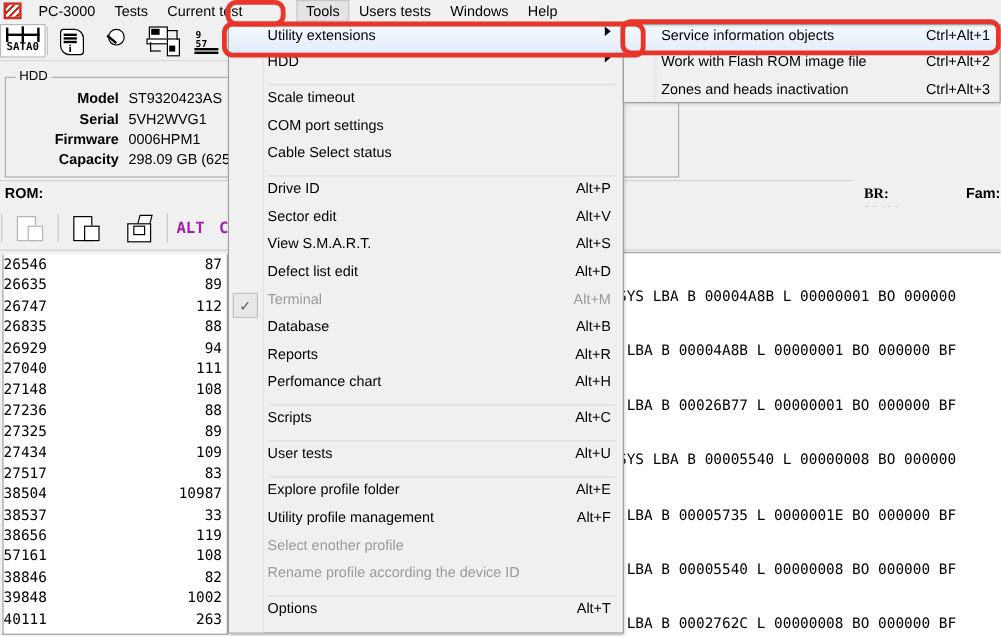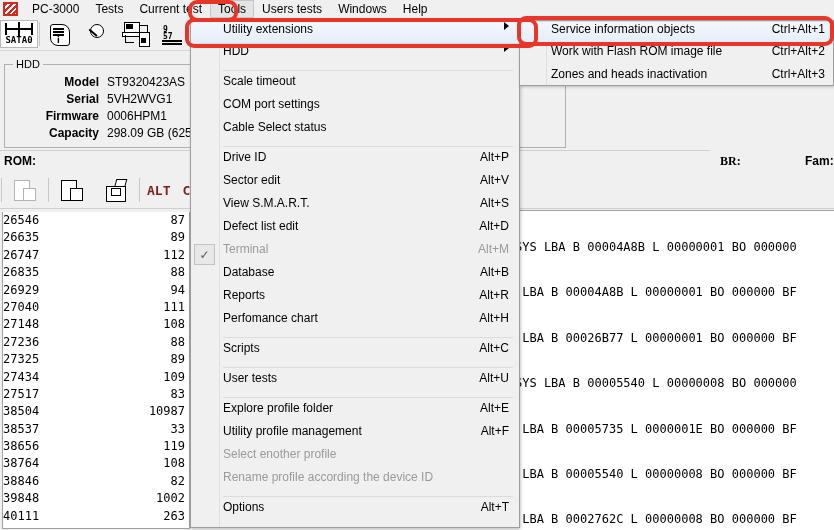--- a/index.html
+++ b/index.html
@@ -39,20 +39,21 @@
   }
   .menubar-item {
     padding: 1px 8px;
     white-space: nowrap;
     line-height: 16px;
   }
   .menubar-item.active {
     background: #e4e4e4;
     border: 1px solid #c6c6c6;
     padding: 0px 7px;
+    margin-left: 37px;
   }
 
   
   .toolbar-top {
     position: absolute; left: 0; top: 18px;
     width: 834px; height: 32px;
     background: #f0f0f0;
     border-bottom: 1px solid #d8d8d8;
     display: flex; align-items: center;
   }
@@ -129,21 +130,21 @@
     width: 834px; height: 36px;
     background: #f0f0f0;
     border-bottom: 1px solid #cfcfcf;
     display: flex; align-items: center;
   }
   .tb2-btn {
     width: 44px; height: 32px;
     display: flex; align-items: center; justify-content: center;
   }
   .alt-txt {
-    font: bold 13px "DejaVu Sans Mono", monospace; color: #7f1d1d;
+    font: bold 13px "DejaVu Sans Mono", monospace; color: #a21caf;
     padding: 0 6px;
   }
 
   
   .pg-ico { width: 26px; height: 24px; position: relative; }
   .pg-ico .page {
     position: absolute; left: 2px; top: 2px; width: 14px; height: 19px;
     border: 1.5px solid #000; background: #fff;
     border-top-right-radius: 0;
   }
@@ -495,21 +496,21 @@
       </div>
     <div class="ll-row">
         <div class="ll-c1">38537</div>
         <div class="ll-c2">33</div>
       </div>
     <div class="ll-row">
         <div class="ll-c1">38656</div>
         <div class="ll-c2">119</div>
       </div>
     <div class="ll-row">
-        <div class="ll-c1">38764</div>
+        <div class="ll-c1">57161</div>
         <div class="ll-c2">108</div>
       </div>
     <div class="ll-row">
         <div class="ll-c1">38846</div>
         <div class="ll-c2">82</div>
       </div>
     <div class="ll-row">
         <div class="ll-c1">39848</div>
         <div class="ll-c2">1002</div>
       </div>

